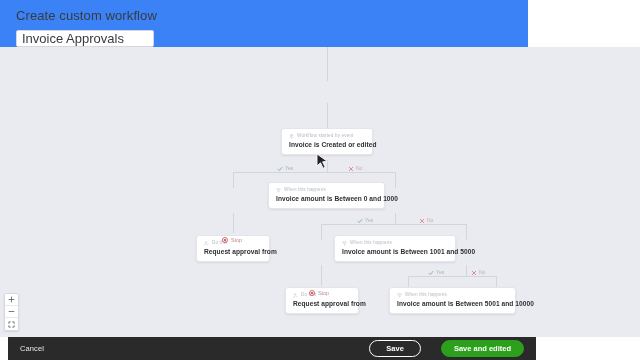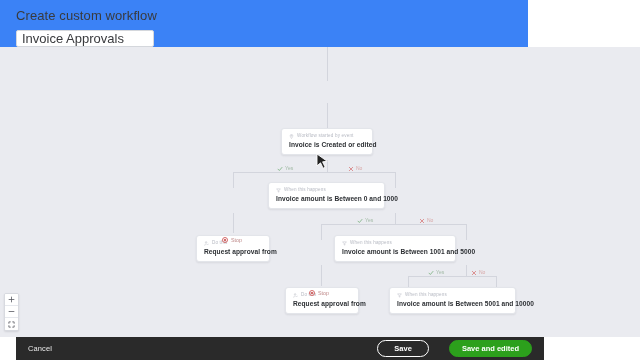--- a/index.html
+++ b/index.html
@@ -107,21 +107,21 @@
   .zoomctl button {
     display: flex; align-items: center; justify-content: center;
     width: 100%; height: 12px;
     background: #ffffff; border: none; border-bottom: 1px solid #e6e8ed;
     cursor: pointer; padding: 0;
   }
   .zoomctl button:last-child { border-bottom: none; }
 
   
   .footer {
-    position: absolute; left: 16px; bottom: 0;
+    position: absolute; left: 8px; bottom: 0;
     width: 528px; height: 23px;
     background: #2a2a2a;
     display: flex; align-items: center;
     padding: 0 12px;
   }
   .cancel-btn {
     background: none; border: none; padding: 0;
     font-family: "Liberation Sans", sans-serif;
     font-size: 7.5px; color: #e8e8e8; cursor: pointer;
     letter-spacing: .1px;

